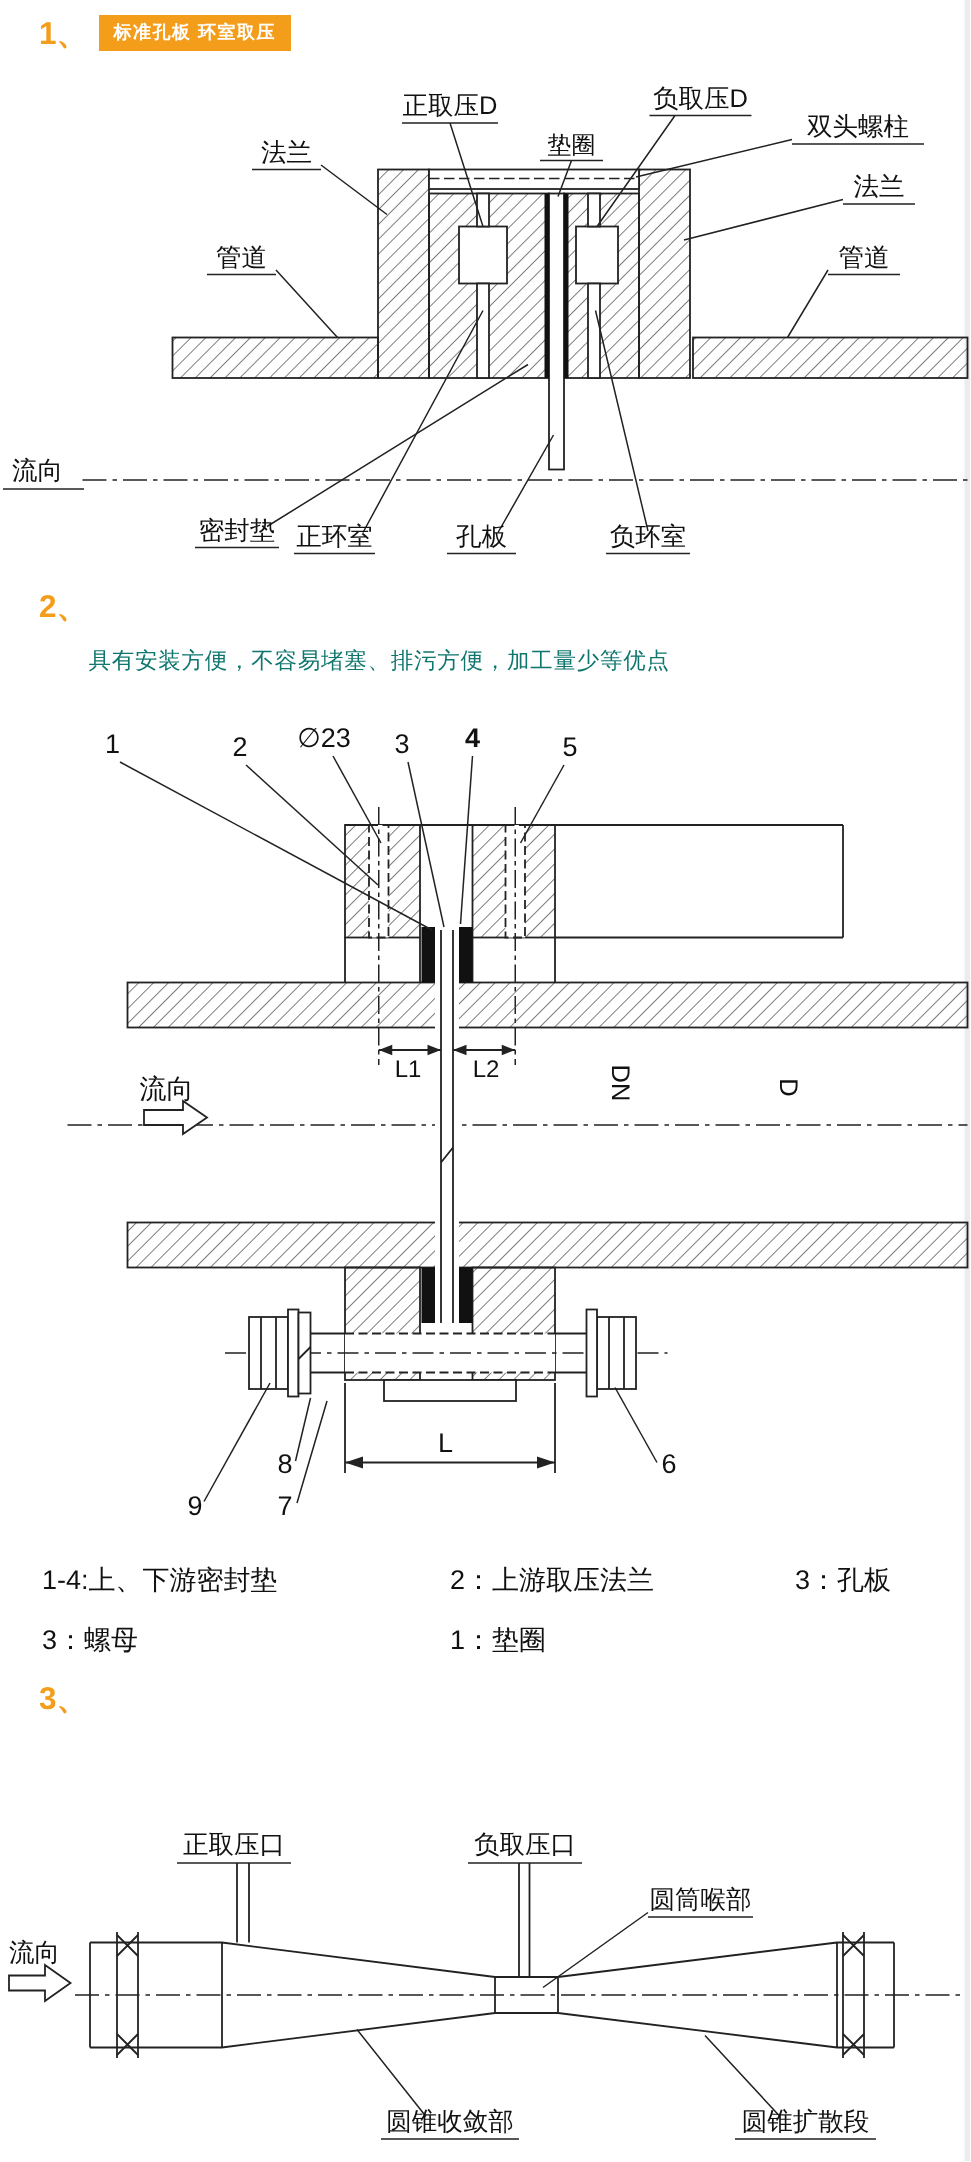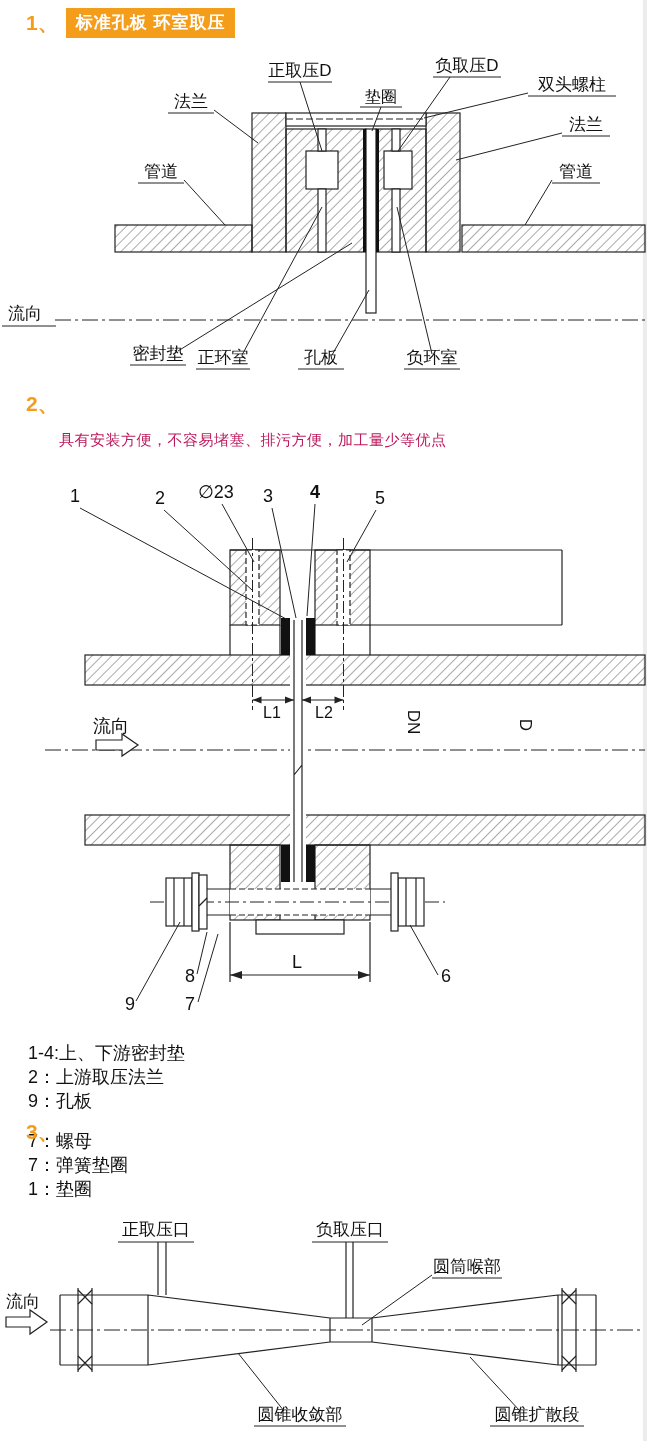--- a/index.html
+++ b/index.html
@@ -1,29 +1,29 @@
 <!DOCTYPE html>
 <html><head>
 <meta charset="utf-8">
 <style>
   html,body{margin:0;padding:0;background:#fff;}
   body{font-family:"Liberation Sans","DejaVu Sans",sans-serif;}
   .page{position:relative;width:647px;height:1441px;background:#fff;overflow:hidden;}
   .edge{position:absolute;right:0;top:0;width:4px;height:100%;background:#ececec;}
   .sec-header{position:absolute;left:26px;display:flex;align-items:center;gap:7px;}
   .sec-num{color:#f49d1a;font-size:21px;font-weight:bold;}
-  .sec-badge{background:#f49d1a;color:#fff;font-size:17px;font-weight:bold;padding:3px 10px 4px;letter-spacing:1px;}
-  .subtitle{position:absolute;left:59px;top:431px;font-size:15px;color:#be185d;letter-spacing:.5px;text-align:center;}
+  .sec-badge{background:#f49d1a;color:#fff;font-size:12px;font-weight:bold;padding:3px 10px 4px;letter-spacing:1px;}
+  .subtitle{position:absolute;left:59px;top:431px;font-size:15px;color:#0f766e;letter-spacing:.5px;text-align:center;}
   .diagram{position:absolute;left:0;}
   .diagram text{font-family:"Liberation Sans","DejaVu Sans",sans-serif;fill:#111;stroke:none;}
   .lbl{font-size:17px;}
   .sm{font-size:16px;}
   .num{font-size:18px;}
   .legend{position:absolute;left:28px;top:1041px;width:612px;font-size:18px;color:#111;}
-  .legend-row{display:flex;margin-bottom:16px;flex-direction:column;}
+  .legend-row{display:flex;margin-bottom:16px;}
   .legend-row span:nth-child(1){width:272px;}
   .legend-row span:nth-child(2){width:230px;}
 </style>
 </head>
 <body>
 
 <div class="page">
   <div class="edge"></div>
 
   <div class="sec-header" style="top:8px">
@@ -166,25 +166,24 @@
       <text class="num" x="190" y="512" text-anchor="middle">8</text>
       <text class="num" x="190" y="540" text-anchor="middle">7</text>
       <text class="num" x="446" y="512" text-anchor="middle">6</text>
     </g>
   </svg>
 
   <div class="legend">
     <div class="legend-row">
       <span>1-4:上、下游密封垫</span>
       <span>2：上游取压法兰</span>
-      <span>9：孔板</span>
+      <span>3：孔板</span>
     </div>
     <div class="legend-row">
-      <span>7：螺母</span>
-      <span>7：弹簧垫圈</span>
+      <span>3：螺母</span>
       <span>1：垫圈</span>
     </div>
   </div>
 
   <div class="sec-header" style="top:1118px">
     <span class="sec-num">3、</span>
   </div>
 
   <svg class="diagram" style="top:1195px" width="647" height="246" viewBox="0 0 647 246">
     <g stroke="#222" stroke-width="1.2" fill="none">

